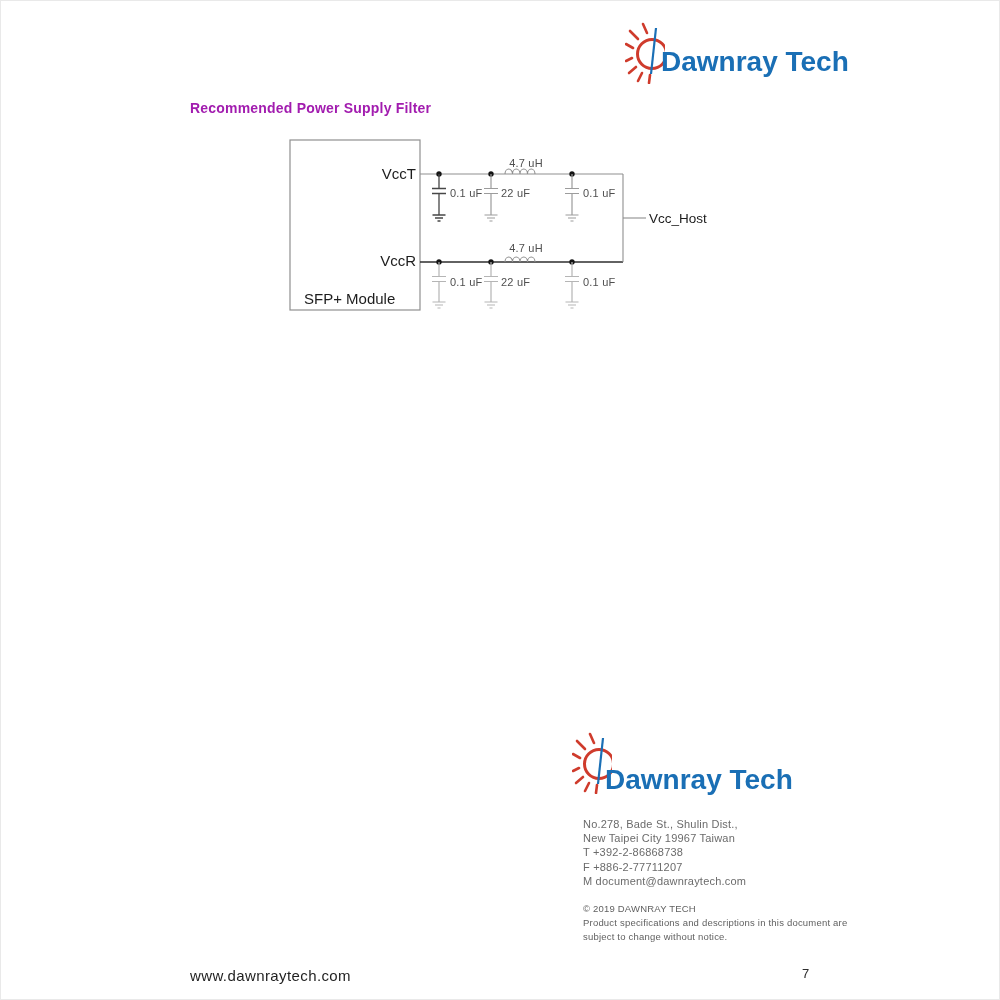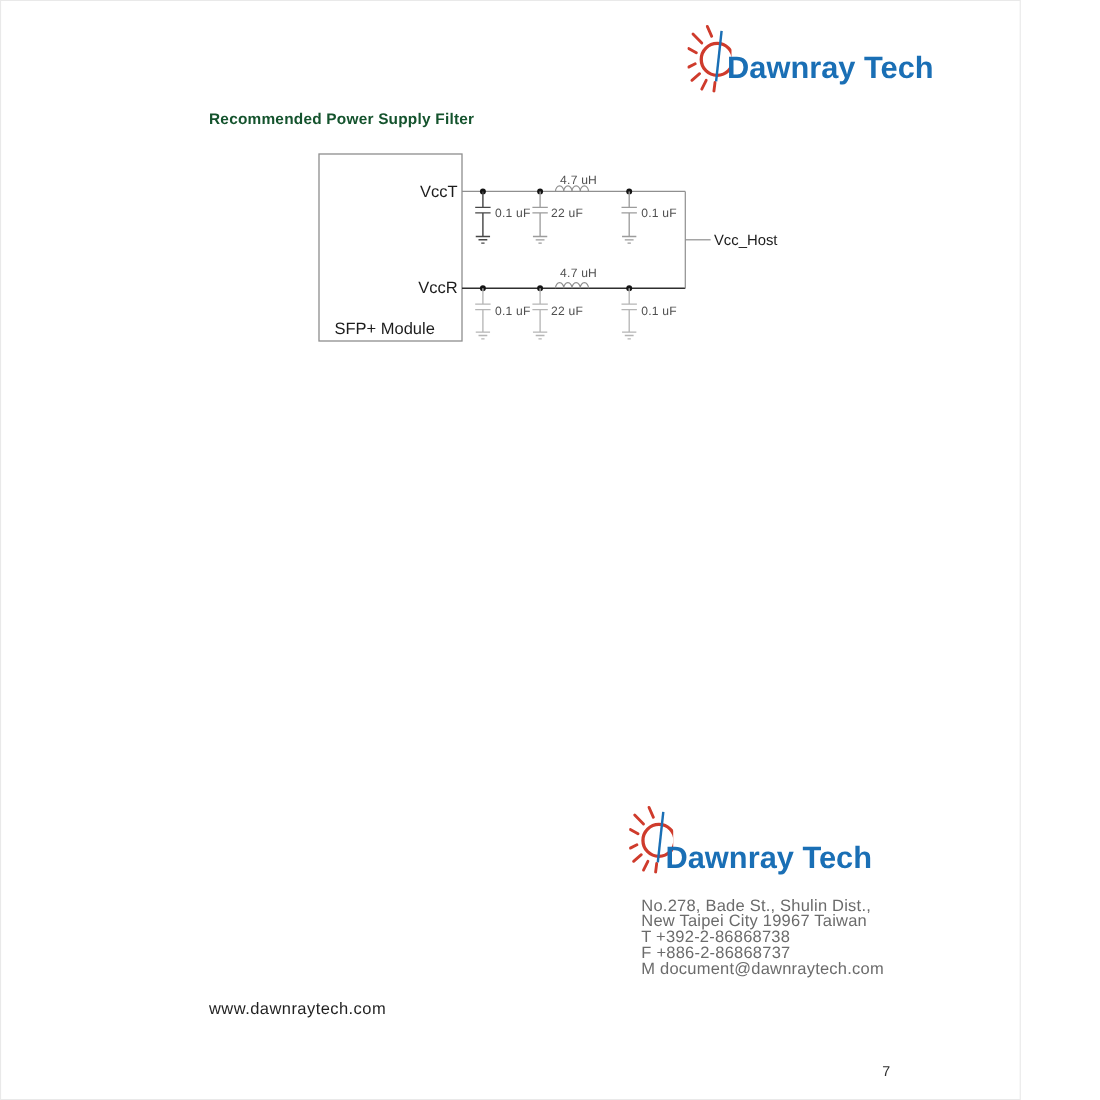--- a/index.html
+++ b/index.html
@@ -1,63 +1,63 @@
 <!DOCTYPE html>
 <html><head>
 <meta charset="utf-8">
 <style>
   html,body{margin:0;padding:0;background:#fff;}
   .page{
-    position:relative;width:928px;height:1000px;background:#ffffff;
+    position:relative;width:1000px;height:1000px;background:#ffffff;
     font-family:"Liberation Sans",sans-serif;overflow:hidden;
     box-shadow:inset 0 0 0 1px #e9e9e9;
   }
   
   .logo{position:absolute;}
   .logo .sun{position:absolute;left:0;top:0;}
   .logo-text{
     position:absolute;white-space:nowrap;font-weight:bold;
     font-size:28px;letter-spacing:0px;color:#1a6fb5;
     font-family:"Liberation Sans",sans-serif;
   }
   .logo-top{left:625px;top:20px;width:230px;height:66px;}
   .logo-top .logo-text{left:36px;top:26px;}
   .logo-bottom{left:572px;top:730px;width:230px;height:66px;}
   .logo-bottom .logo-text{left:33px;top:34px;}
   
   .doc-title{
     position:absolute;left:190px;top:100px;
-    font-size:14px;font-weight:bold;color:#14532d;letter-spacing:.2px;text-align:center;
+    font-size:14px;font-weight:bold;color:#a21caf;letter-spacing:.2px;text-align:center;
   }
   
   .schematic{position:absolute;left:280px;top:130px;}
   .schematic text{font-family:"Liberation Sans",sans-serif;}
   .box{fill:none;stroke:#8f8f8f;stroke-width:1.2;}
   .wire-gray{fill:none;stroke:#8f8f8f;stroke-width:1.1;}
   .wire-dark{fill:none;stroke:#2e2e2e;stroke-width:1.5;}
   .cap-dark{fill:none;stroke:#474747;stroke-width:1.3;}
   .cap-mid{fill:none;stroke:#9c9c9c;stroke-width:1.2;}
   .cap-light{fill:none;stroke:#b5b5b5;stroke-width:1.2;}
   .junction{fill:#141414;stroke:none;}
   .pin-label{font-size:15px;fill:#1c1c1c;}
   .module-label{font-size:15px;fill:#1c1c1c;}
   .host-label{font-size:13.5px;fill:#1c1c1c;}
   .val{font-size:11px;fill:#4f4f4f;letter-spacing:.2px;}
   
   .contact{
     position:absolute;left:583px;top:817px;
-    font-size:15px;line-height:14.2px;color:#6b6b6b;letter-spacing:.2px;
+    font-size:11px;line-height:14.2px;color:#6b6b6b;letter-spacing:.2px;
   }
   .legal{
     position:absolute;left:583px;top:902px;
     font-size:9.5px;line-height:14.2px;color:#616161;letter-spacing:.2px;
   }
   
   .footer-url{
-    position:absolute;left:190px;top:909px;
+    position:absolute;left:190px;top:967px;
     font-size:15px;color:#1f1f1f;letter-spacing:.4px;
   }
   .page-num{position:absolute;left:802px;top:966px;font-size:13px;color:#2e2e2e;}
 </style>
 </head>
 <body>
 
 <div class="page">
 
   <div class="logo logo-top">
@@ -133,21 +133,26 @@
       <circle cx="27" cy="34" r="14.5" fill="none" stroke-width="3" stroke="#cf3b2c"></circle>
       <line x1="31" y1="8" x2="26" y2="54" stroke-width="2.2" stroke="#1a6fb5"></line>
     </svg>
     <span class="logo-text">Dawnray Tech</span>
   </div>
 
   <div class="contact">
     <div>No.278, Bade St., Shulin Dist.,</div>
     <div>New Taipei City 19967 Taiwan</div>
     <div>T +392-2-86868738</div>
-    <div>F +886-2-86868737</div>
+    <div>F +886-2-77711207</div>
     <div>M document@dawnraytech.com</div>
   </div>
 
+  <div class="legal">
+    <div>© 2019 DAWNRAY TECH</div>
+    <div>Product specifications and descriptions in this document are</div>
+    <div>subject to change without notice.</div>
+  </div>
 
   <div class="footer-url">www.dawnraytech.com</div>
   <div class="page-num">7</div>
 
 </div>
 
 </body></html>

